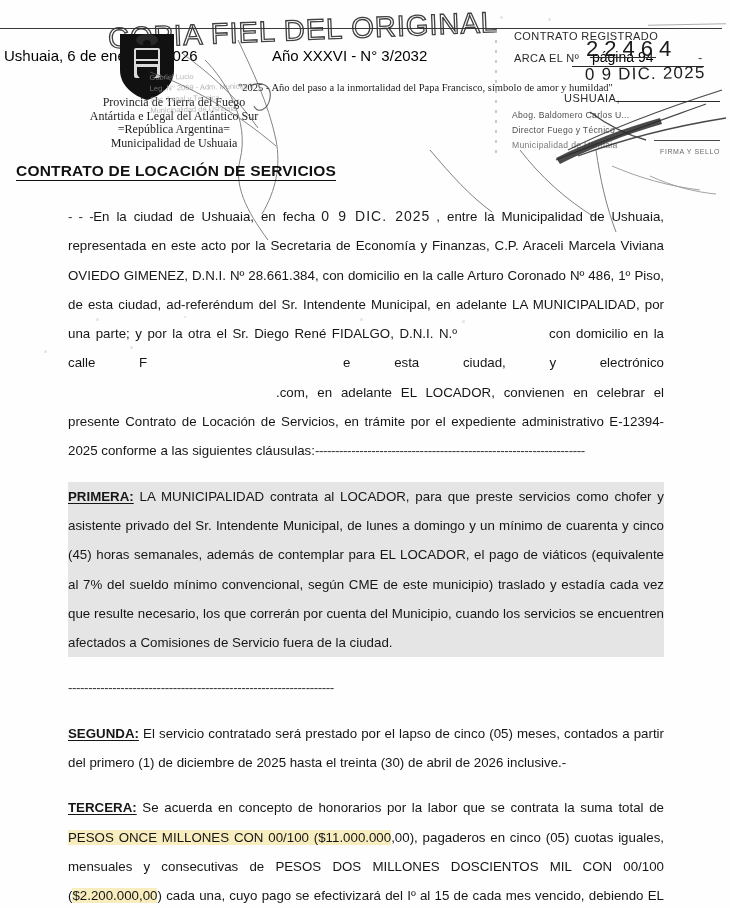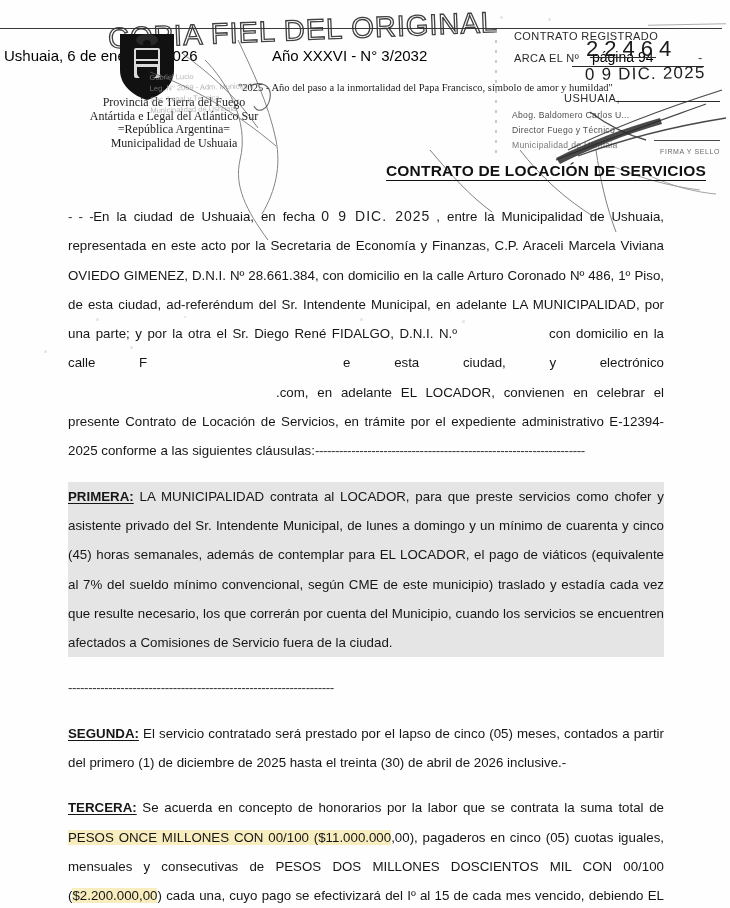--- a/index.html
+++ b/index.html
@@ -90,23 +90,23 @@
   .sig-l.fade{color:#7b7b7b;}
   .firma{position:absolute;left:660px;top:148px;font-size:7px;letter-spacing:.6px;color:#6a6a6a;font-family:"Liberation Sans", sans-serif;}
   .firma-rule{position:absolute;left:654px;top:140px;width:66px;height:0;border-top:1.1px solid #4a4a4a;}
 
   
   .ink{position:absolute;pointer-events:none;}
   .ink svg{display:block;overflow:visible;}
 
   
   .doc-title{
-    position:absolute;left:0;top:162px;width:706px;text-align:right;
-    font-family:"Liberation Sans", sans-serif;
-    font-size:15.5px;font-weight:bold;letter-spacing:.2px;color:#111;
+    position:absolute;left:0;top:162px;width:706px;text-align:left;
+    font-family:"Liberation Sans", sans-serif;
+    font-size:15.5px;font-weight:bold;letter-spacing:.2px;color:#111;padding-left:16px;
   }
   .doc-title span{border-bottom:1.6px solid #111;padding-bottom:1px;}
 
   
   .body{
     position:absolute;left:52px;top:186px;width:628px;
     font-family:"Liberation Sans", sans-serif;
     font-size:13.3px;line-height:29.3px;color:#161616;
     text-align:justify;
   }

